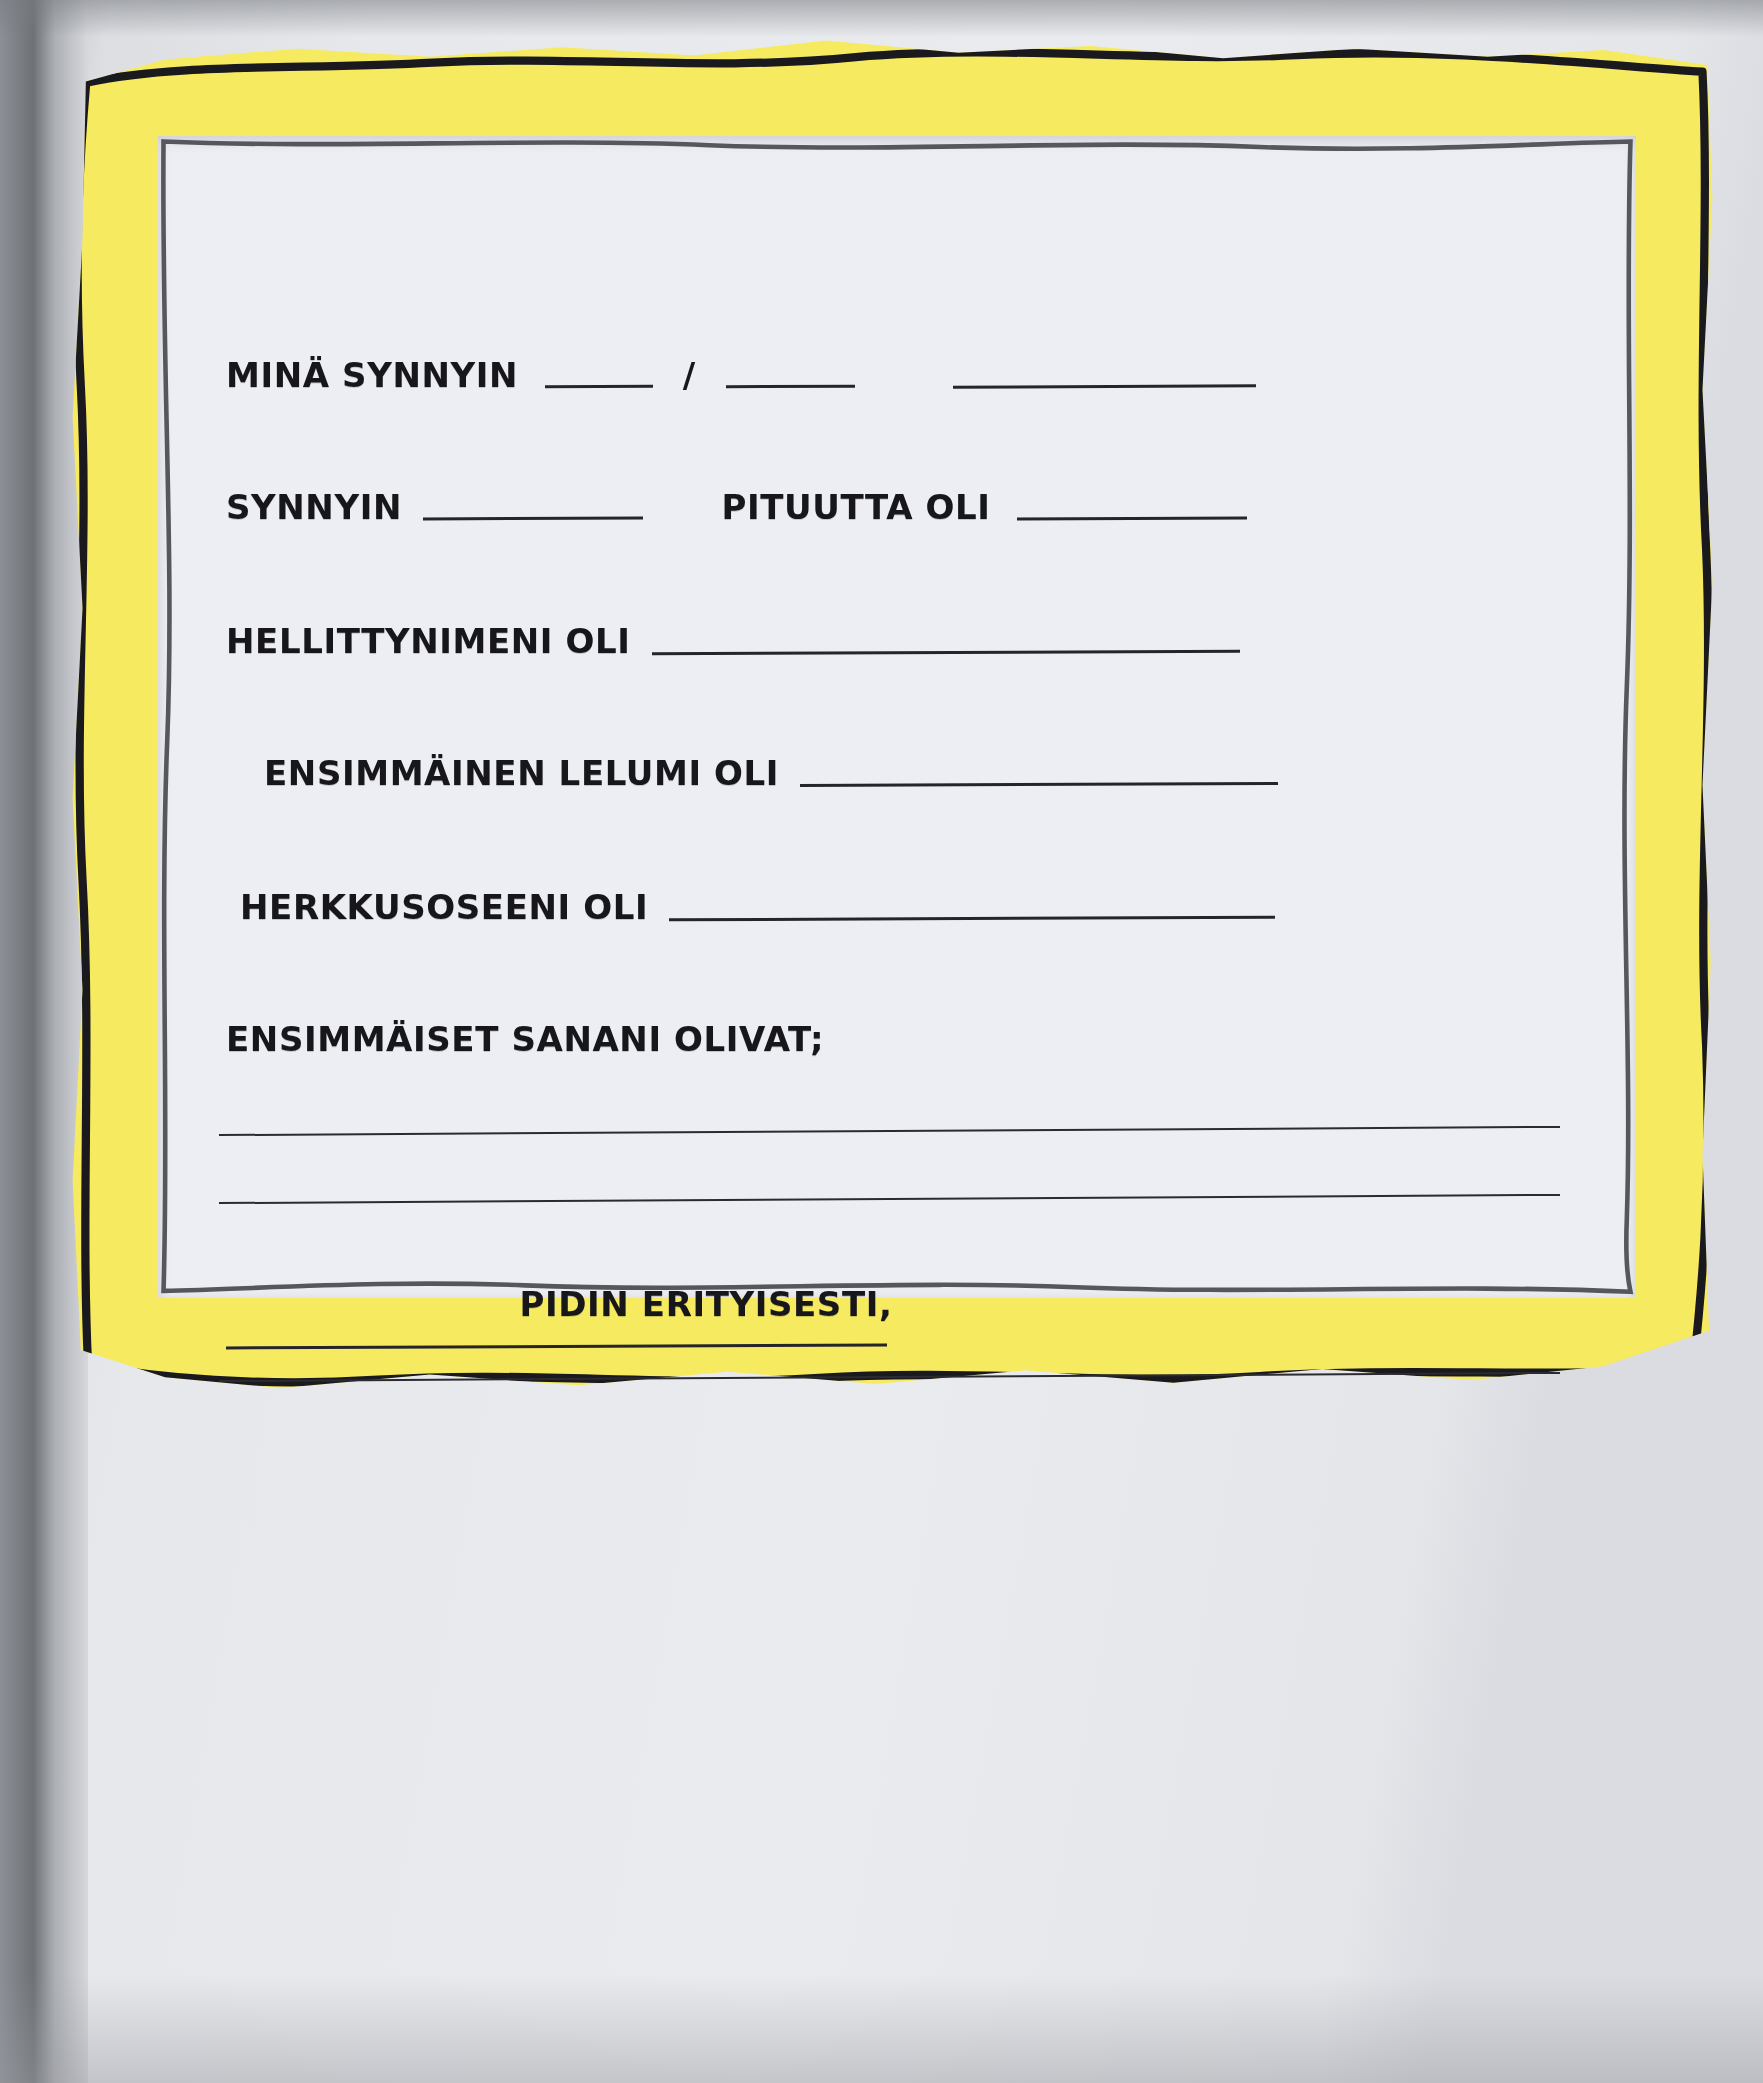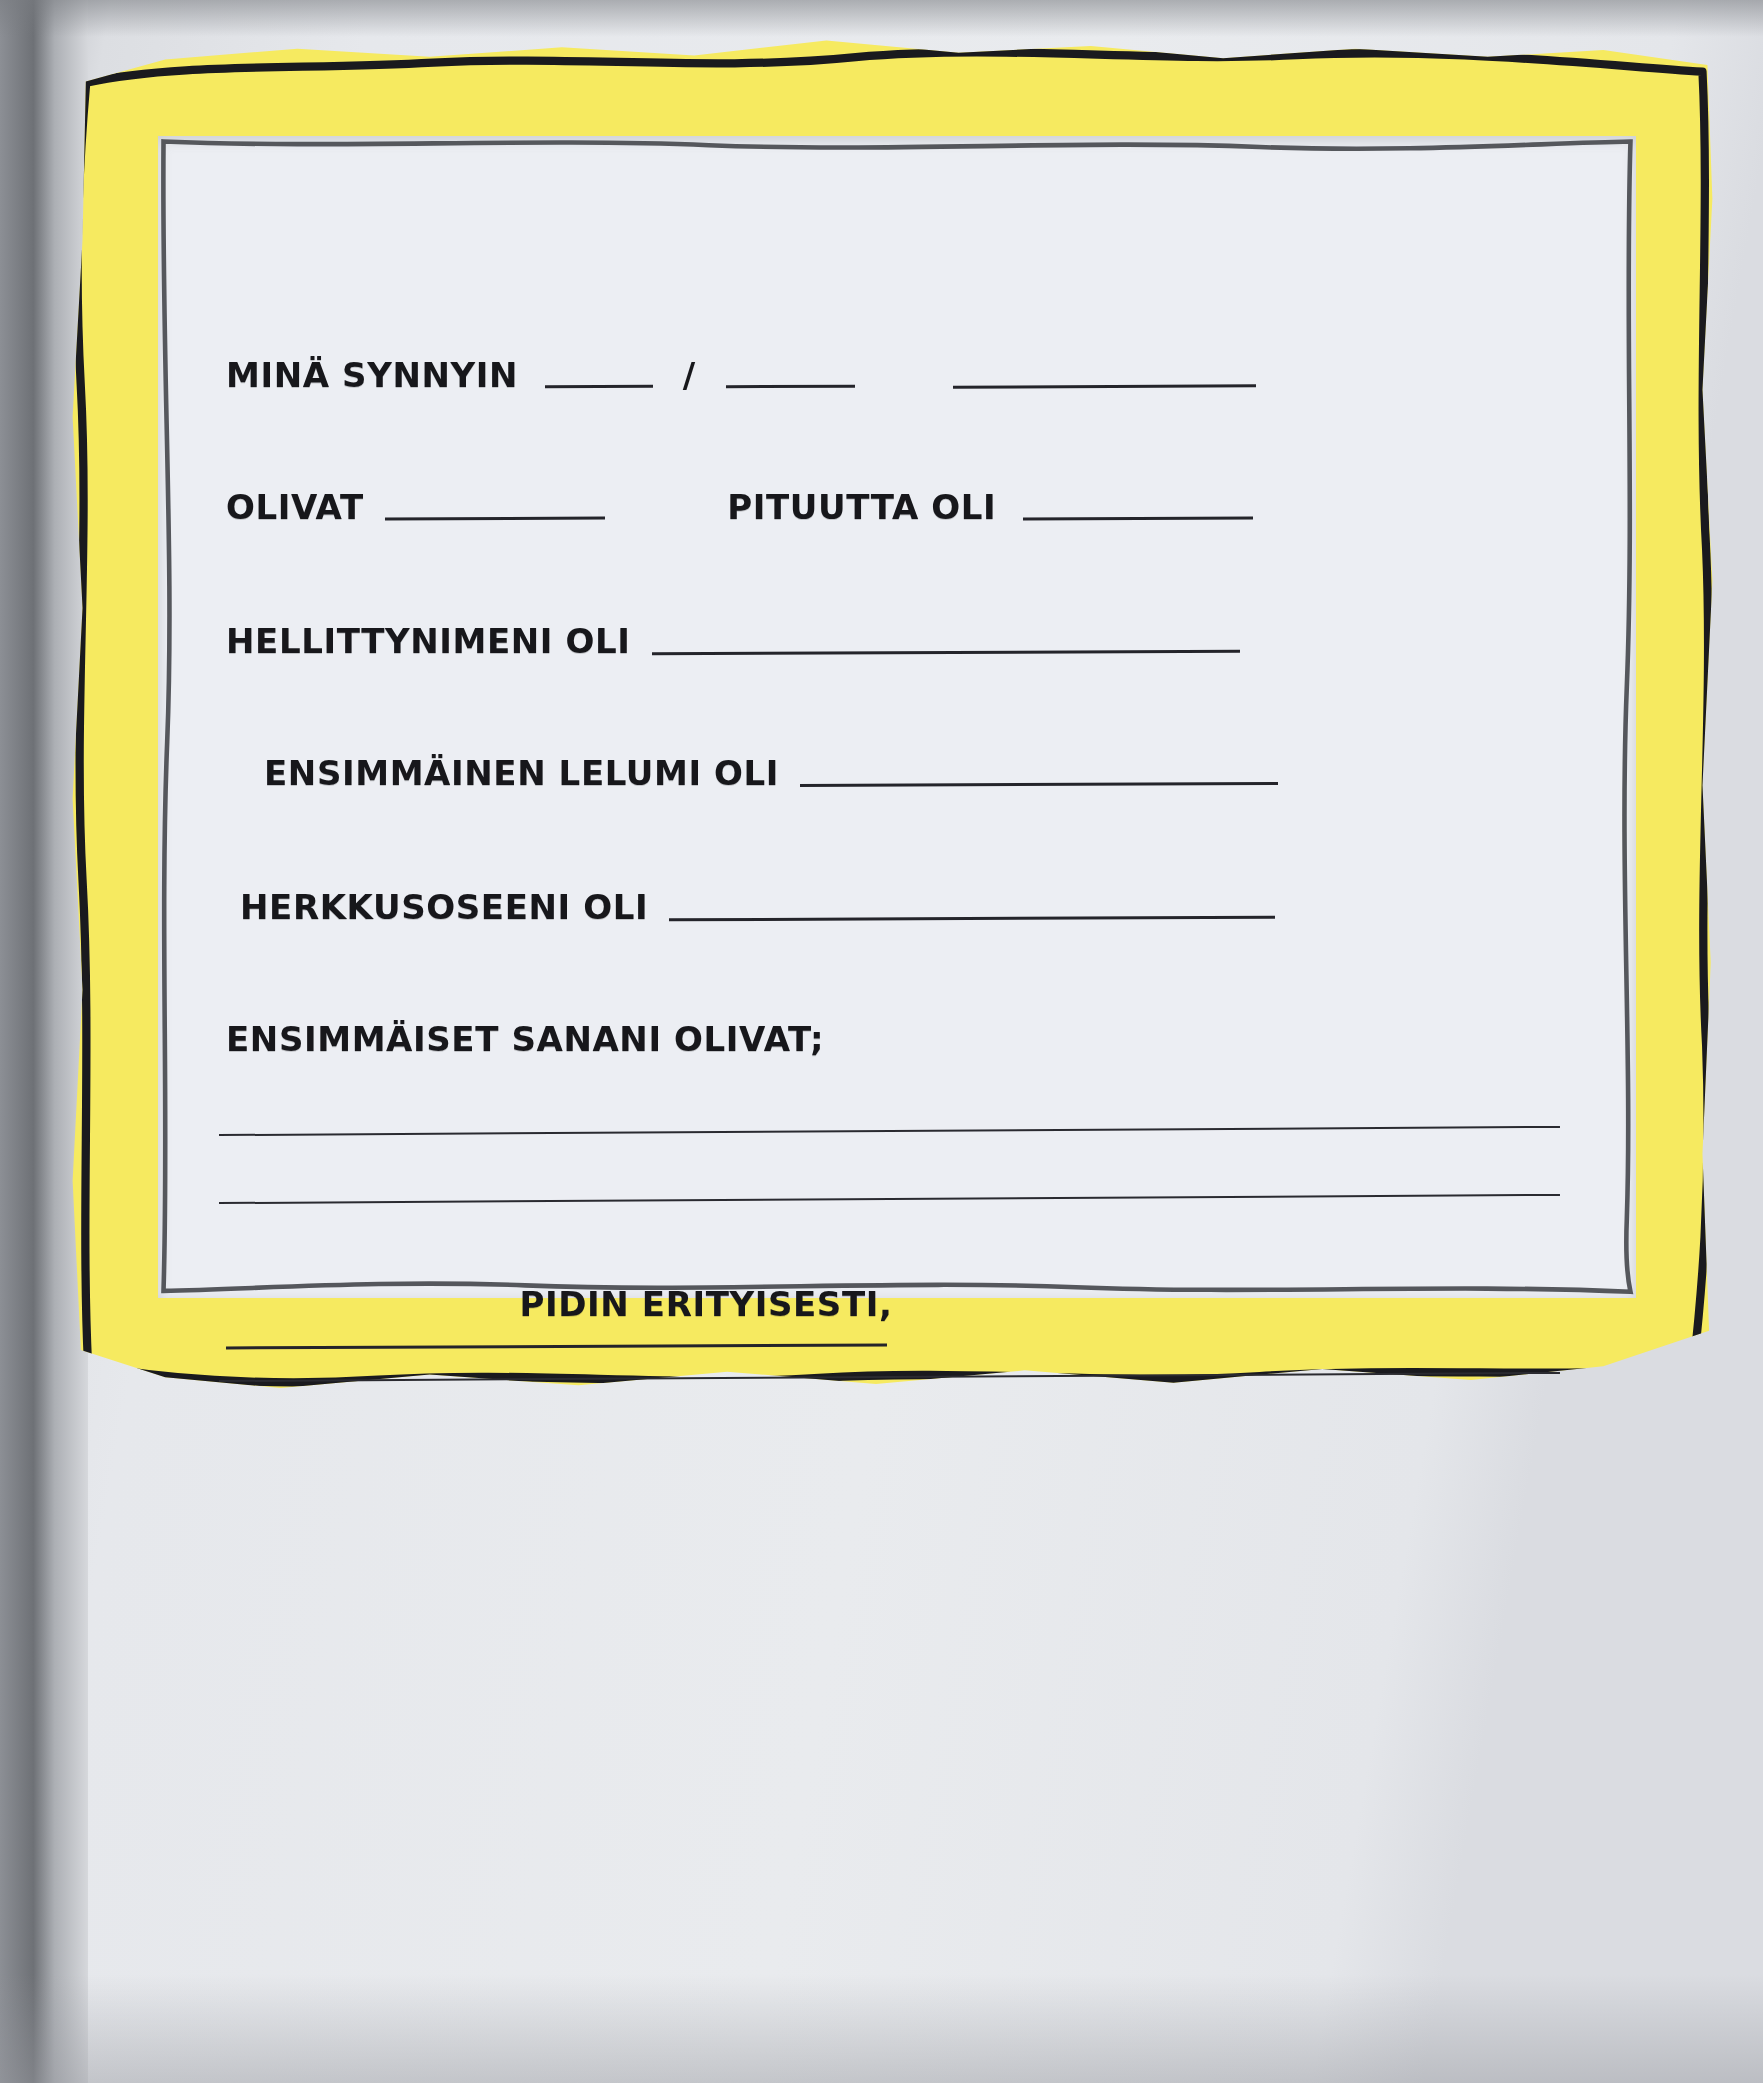--- a/index.html
+++ b/index.html
@@ -171,23 +171,23 @@
 
     <div class="row r-synnyin">
       <span class="lbl">MINÄ SYNNYIN</span>
       <span class="blank" style="width:108px"></span>
       <span class="slash">/</span>
       <span class="blank" style="width:129px"></span>
       <span class="blank" style="width:303px; margin-left:72px"></span>
     </div>
 
     <div class="row r-painoin">
-      <span class="lbl">OLIVAT</span>
+      <span class="lbl">SYNNYIN</span>
       <span class="blank" style="width:220px; margin-left:0"></span>
-      <span class="lbl" style="margin-left:96px">PITUUTTA OLI</span>
+      <span class="lbl" style="margin-left:52px">PITUUTTA OLI</span>
       <span class="blank" style="width:230px"></span>
     </div>
 
     <div class="row r-hellitty">
       <span class="lbl">HELLITTYNIMENI OLI</span>
       <span class="blank" style="width:588px; margin-left:0"></span>
     </div>
 
     <div class="row r-lelu">
       <span class="lbl">ENSIMMÄINEN LELUMI OLI</span>

